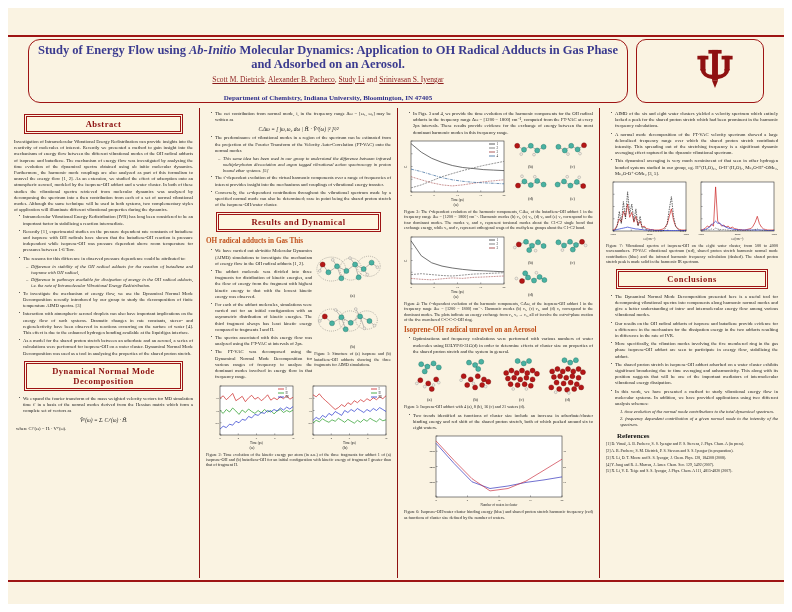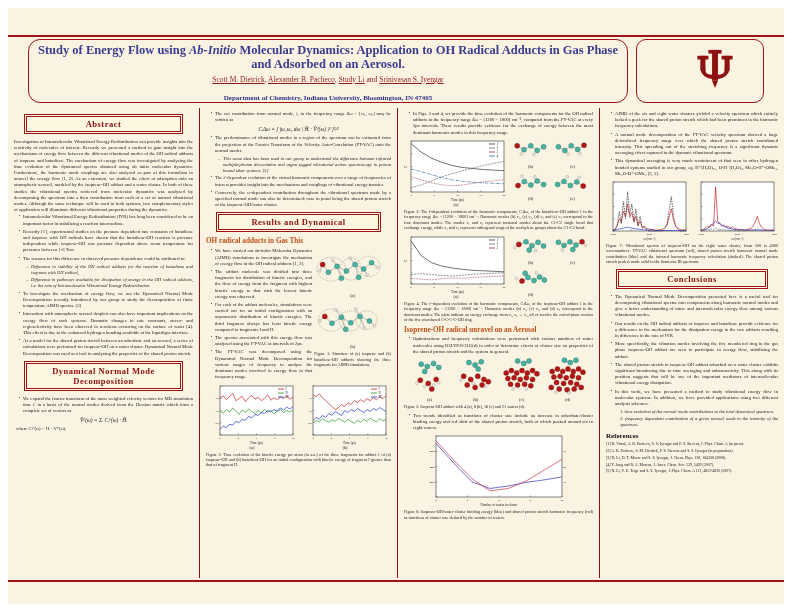--- a/index.html
+++ b/index.html
@@ -38,21 +38,21 @@
   ul.sb>li{position:relative;padding-left:5px;margin-bottom:1.5px;font-size:4.6px;line-height:1.3;font-style:italic;text-align:justify;}
   ul.sb>li::before{content:"–";position:absolute;left:0;top:0;color:#111;}
   .eq{text-align:center;font-size:5.4px;margin:3px 0;font-style:italic;}
   .where{font-size:4.7px;margin:1px 0 2px 2px;}
   .caption{font-size:4.2px;line-height:1.3;text-align:justify;color:#222;margin:2px 0 3px 0;}
   .sublabel{font-size:4.4px;text-align:center;color:#222;}
   .figrow{display:flex;align-items:flex-start;gap:2px;}
   .chart{background:transparent;}
   .mol{background:transparent;}
   .molgrid{display:grid;grid-template-columns:1fr 1fr;gap:1px;}
-  .refhead{font-weight:bold;font-size:7px;margin:4px 0 2px 0;color:#111;}
+  .refhead{font-weight:bold;font-size:7px;margin:4px 0 2px 11px;color:#111;}
   .ref{font-size:3.9px;line-height:1.35;margin-bottom:1.5px;}
   .numbered{font-size:4.6px;font-style:italic;line-height:1.3;margin:1px 0 1px 14px;text-align:justify;}
 </style>
 </head>
 <body>
 
 <div class="page">
   <div class="poster">
     <div class="top-rule"></div>
     <div class="bottom-rule"></div>

